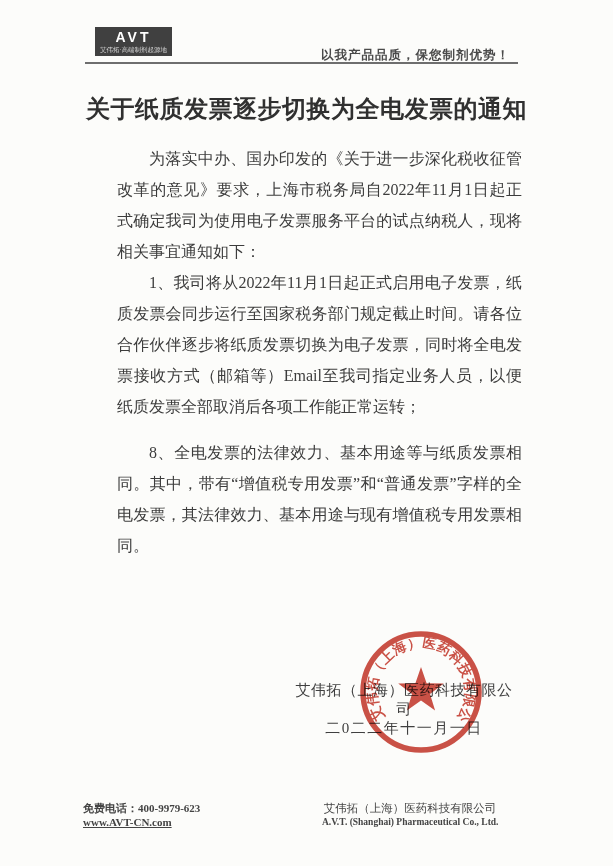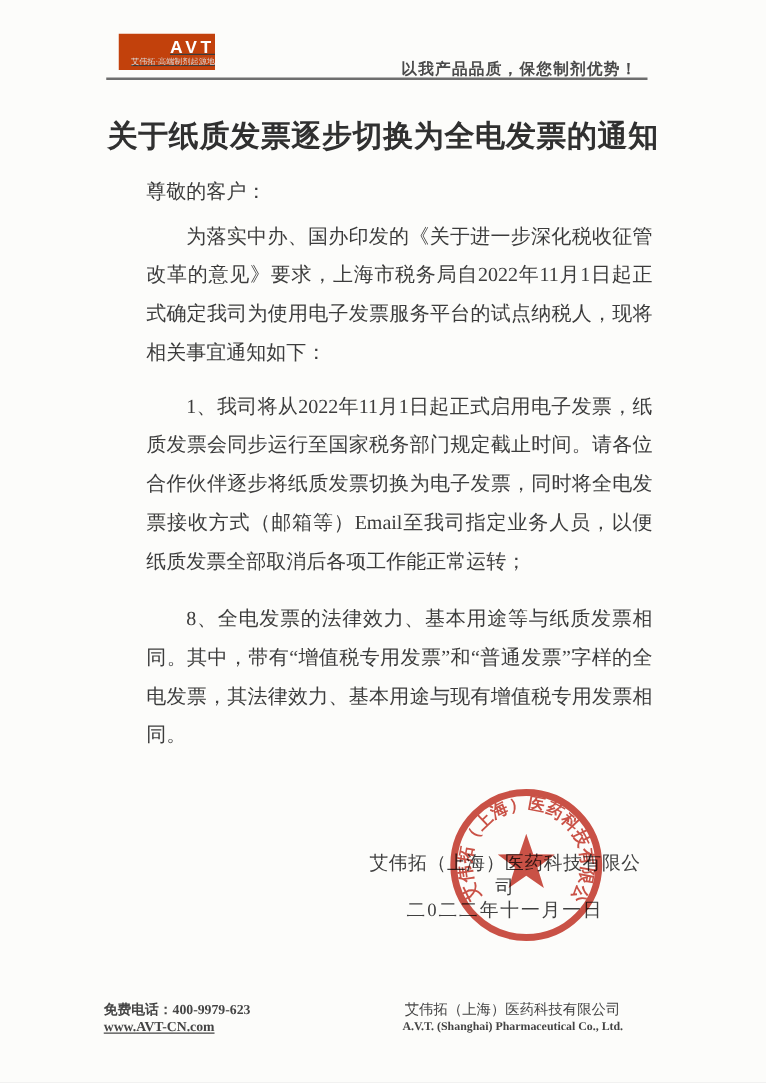--- a/index.html
+++ b/index.html
@@ -10,23 +10,22 @@
     background: #fcfcfa;
     overflow: hidden;
     font-family: "Liberation Serif", "DejaVu Serif", serif;
     color: #3c3c3c;
   }
 
   
   .logo {
     position: absolute; left: 95px; top: 27px;
     width: 77px; height: 29px;
-    background: #c2410c;
-    text-align: right;
-    text-decoration: underline;
+    background: #404040;
+    text-align: center;
   }
   .logo-avt {
     font-family: "Liberation Sans", "DejaVu Sans", sans-serif;
     font-weight: bold; font-size: 14px; line-height: 17px;
     letter-spacing: 3px; color: #ffffff; margin-top: 2px;
   }
   .logo-tagline {
     font-size: 6.5px; line-height: 7px; color: #d8d8d8;
     letter-spacing: 0px; white-space: nowrap; overflow: hidden;
   }
@@ -49,21 +48,21 @@
   }
   .content {
     position: absolute; left: 117px; top: 138px; width: 405px;
     font-size: 16px; line-height: 31px;
     text-align: justify;
   }
   .content p { margin: 0; }
   .greeting { text-indent: 0; }
   .para { text-indent: 2em; }
   .para.p1 { margin-top: 5px; }
-  .para.p2 { margin-top: 12px; }
+  .para.p2 { margin-top: 0; }
   .para.p3 { margin-top: 15px; }
 
   
   .signature {
     position: absolute; left: 290px; top: 681px; width: 228px;
     text-align: center; font-size: 15px; color: #3f3f3f;
   }
   .sig-company { letter-spacing: 0.5px; }
   .sig-date { letter-spacing: 1.5px; }
 
@@ -97,21 +96,20 @@
   <div class="logo">
     <div class="logo-avt">AVT</div>
     <div class="logo-tagline">艾伟拓·高端制剂起源地</div>
   </div>
   <div class="slogan">以我产品品质，保您制剂优势！</div>
   <div class="header-rule"></div>
 
   <h1 class="doc-title">关于纸质发票逐步切换为全电发票的通知</h1>
 
   <div class="content">
-    <p class="greeting">尊敬的客户：</p>
     <p class="para p1">为落实中办、国办印发的《关于进一步深化税收征管改革的意见》要求，上海市税务局自2022年11月1日起正式确定我司为使用电子发票服务平台的试点纳税人，现将相关事宜通知如下：</p>
     <p class="para p2">1、我司将从2022年11月1日起正式启用电子发票，纸质发票会同步运行至国家税务部门规定截止时间。请各位合作伙伴逐步将纸质发票切换为电子发票，同时将全电发票接收方式（邮箱等）Email至我司指定业务人员，以便纸质发票全部取消后各项工作能正常运转；</p>
     <p class="para p3">8、全电发票的法律效力、基本用途等与纸质发票相同。其中，带有“增值税专用发票”和“普通发票”字样的全电发票，其法律效力、基本用途与现有增值税专用发票相同。</p>
   </div>
 
   <div class="signature">
     <div class="sig-company">艾伟拓（上海）医药科技有限公司</div>
     <div class="sig-date">二0二二年十一月一日</div>
   </div>
 

